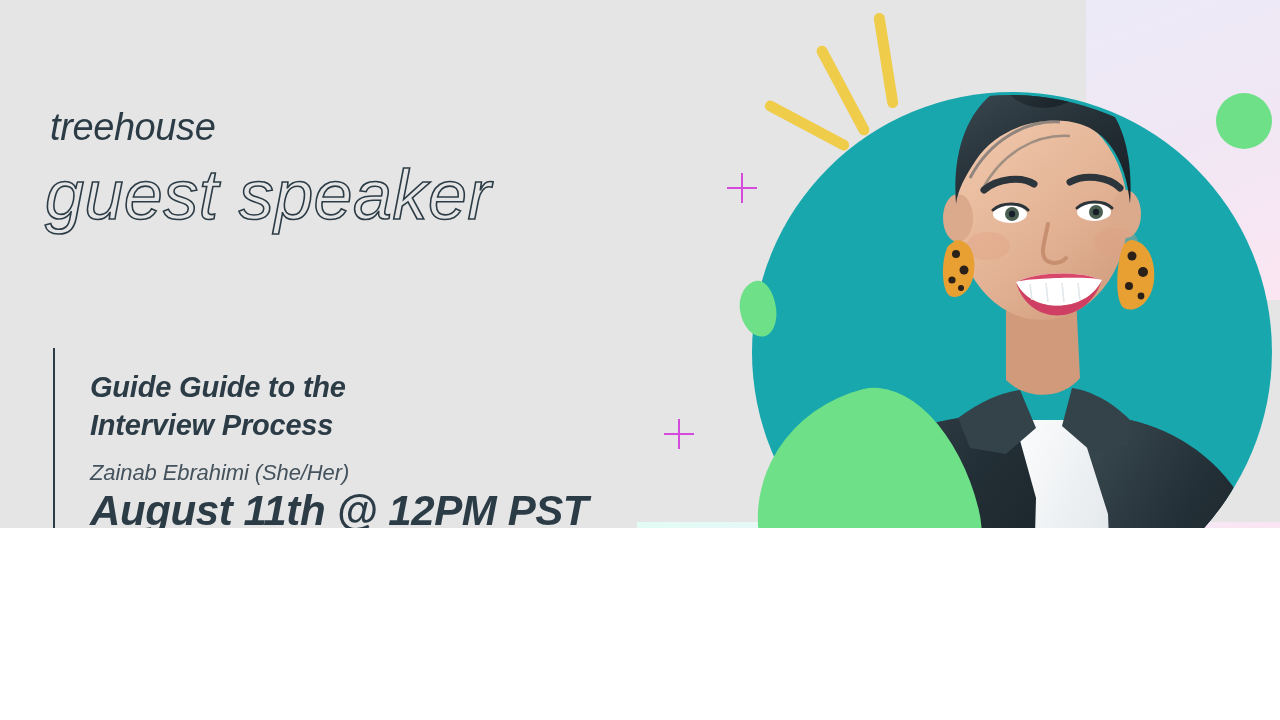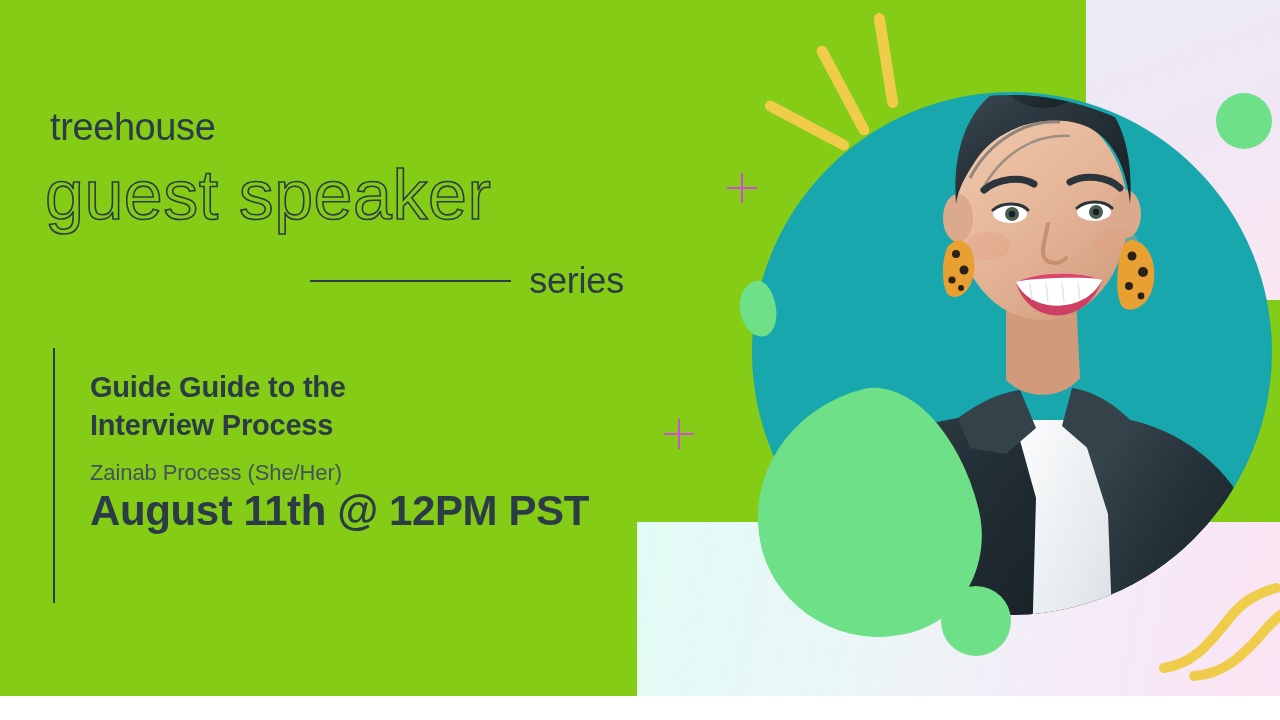--- a/index.html
+++ b/index.html
@@ -1,21 +1,21 @@
 <!DOCTYPE html>
 <html><head>
 <meta charset="utf-8">
 <style>
   html,body{margin:0;padding:0;}
   body{
     width:1280px;height:720px;overflow:hidden;background:#ffffff;
     font-family:"Liberation Sans","DejaVu Sans",sans-serif;
     -webkit-font-smoothing:antialiased;
   }
-  .stage{position:relative;width:1280px;height:696px;overflow:hidden;background:#84cc16;}
+  .stage{position:relative;width:1280px;height:528px;overflow:hidden;background:#e5e5e5;font-style:italic;}
 
   
   .grad-tr{
     position:absolute;left:1086px;top:0;width:194px;height:300px;
     background:linear-gradient(160deg,#eceaf7 0%,#f0e7f4 45%,#fbe6f2 100%);
   }
   .grad-br{
     position:absolute;left:637px;top:522px;width:643px;height:198px;
     background:linear-gradient(100deg,#e2fbf5 0%,#eaf6f7 35%,#f4ecf7 65%,#fbe3f2 100%);
   }
@@ -248,27 +248,23 @@
   </div>
   <div class="plus plus-2">
     <i class="h"></i>
       <i class="v"></i>
   </div>
 
   <div class="brandmark">treehouse</div>
 
   <div class="hollow">guest speaker</div>
 
-  <div class="series-row">
-    <span class="series-rule"></span>
-    <span class="series-word">series</span>
-  </div>
 
   <div class="left-rule"></div>
 
   <div class="info">
     <p class="headline">Guide Guide to the
 Interview Process</p>
-    <p class="speaker">Zainab Process (She/Her)</p>
+    <p class="speaker">Zainab Ebrahimi (She/Her)</p>
     <p class="datetime">August 11th @ 12PM PST</p>
   </div>
 
 </div>
 
 </body></html>

